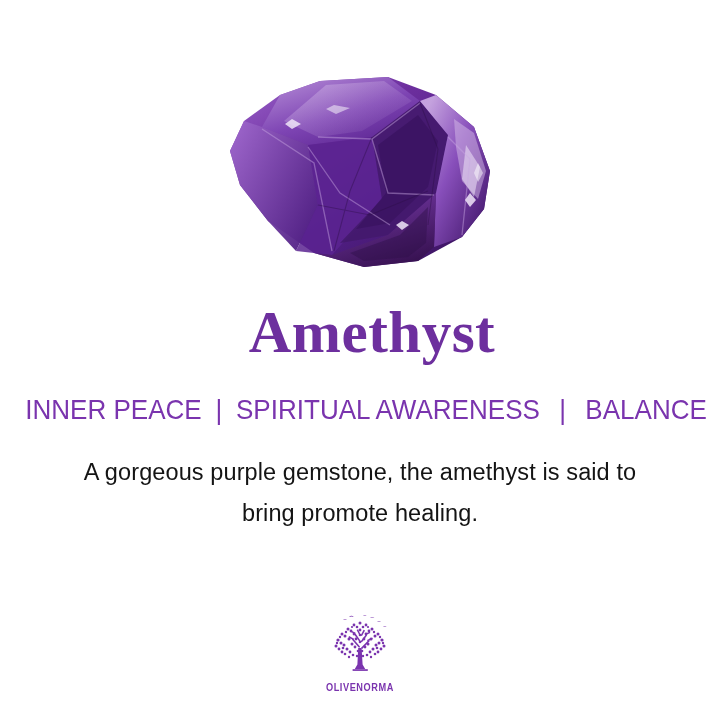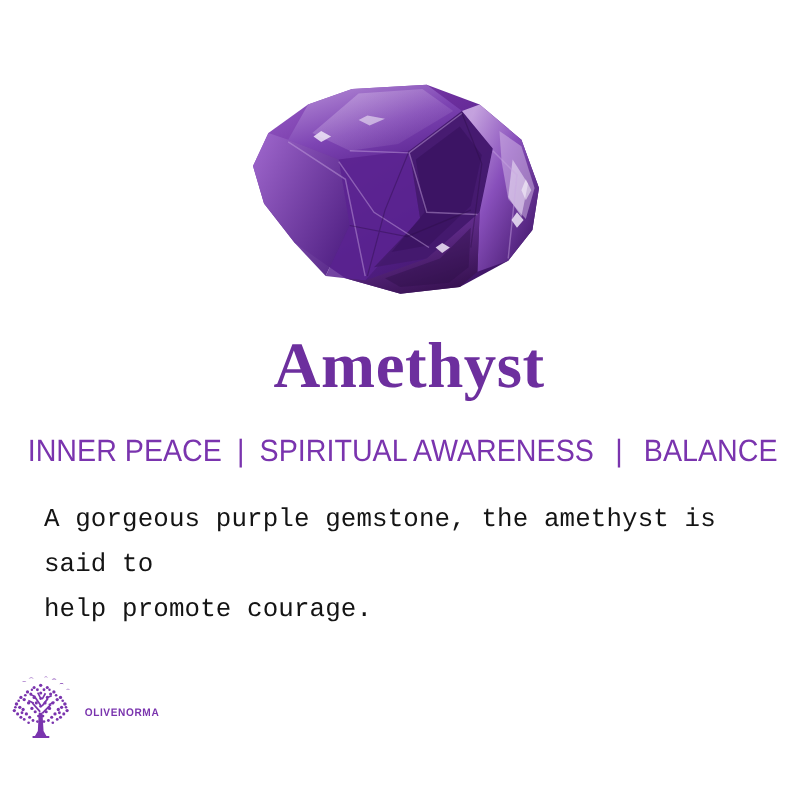--- a/index.html
+++ b/index.html
@@ -67,36 +67,37 @@
   }
   .tagline .sep.wide { padding: 0 13px; }
 
   
   .desc {
     position: absolute;
     left: 50%;
     top: 452px;
     width: 640px;
     margin-left: -320px;
+    text-align: center;
     color: #141414;
-    font-family: Liberation Mono, monospace;
+    font-family: Liberation Sans, sans-serif;
     font-size: 23.5px;
     line-height: 41px;
     letter-spacing: 0.1px;
   }
   .desc .line { display: block; }
 
   
   .logo {
     position: absolute;
     left: 0;
     top: 614px;
     width: 720px;
     display: flex;
-    flex-direction: row;
+    flex-direction: column;
     align-items: center;
   }
   .logo-mark { display: block; }
   .logo-word {
     margin-top: 2px;
     color: #7a34ae;
     font-family: "Liberation Sans", sans-serif;
     font-size: 10px;
     font-weight: 700;
     letter-spacing: 0.6px;
@@ -194,21 +195,21 @@
   <div class="tagline">
     <span>INNER PEACE</span>
     <span class="sep">|</span>
     <span>SPIRITUAL AWARENESS</span>
     <span class="sep wide">|</span>
     <span>BALANCE</span>
   </div>
 
   <div class="desc">
     <span class="line">A gorgeous purple gemstone, the amethyst is said to</span>
-    <span class="line">help promote courage.</span>
+    <span class="line">bring promote healing.</span>
   </div>
 
   <div class="logo">
     <svg class="logo-mark" width="74" height="66" viewBox="0 0 74 66">
       <g fill="#7a34ae">
 
         <path d="M35.2 34 h3.4 l1.0 16.5 2.6 4.6 h-10.4 l2.6 -4.6 z"></path>
 
         <path d="M29.6 55.2 h15.2 v1.7 h-15.2 z"></path>
 

